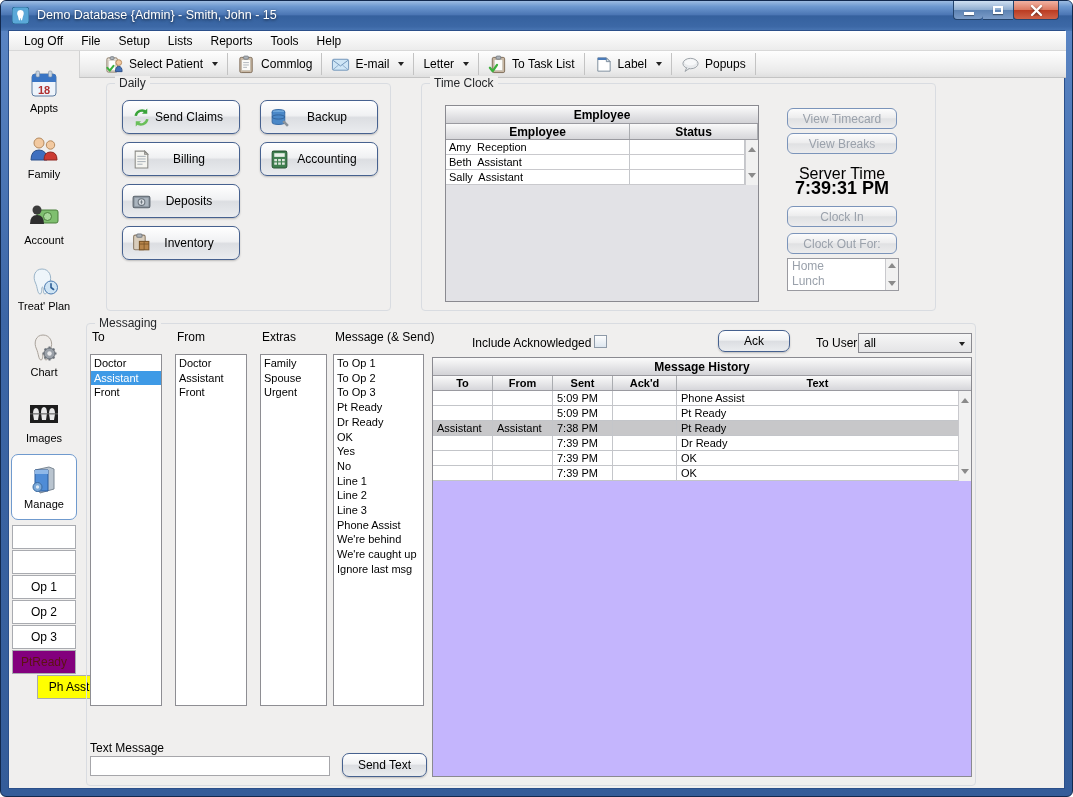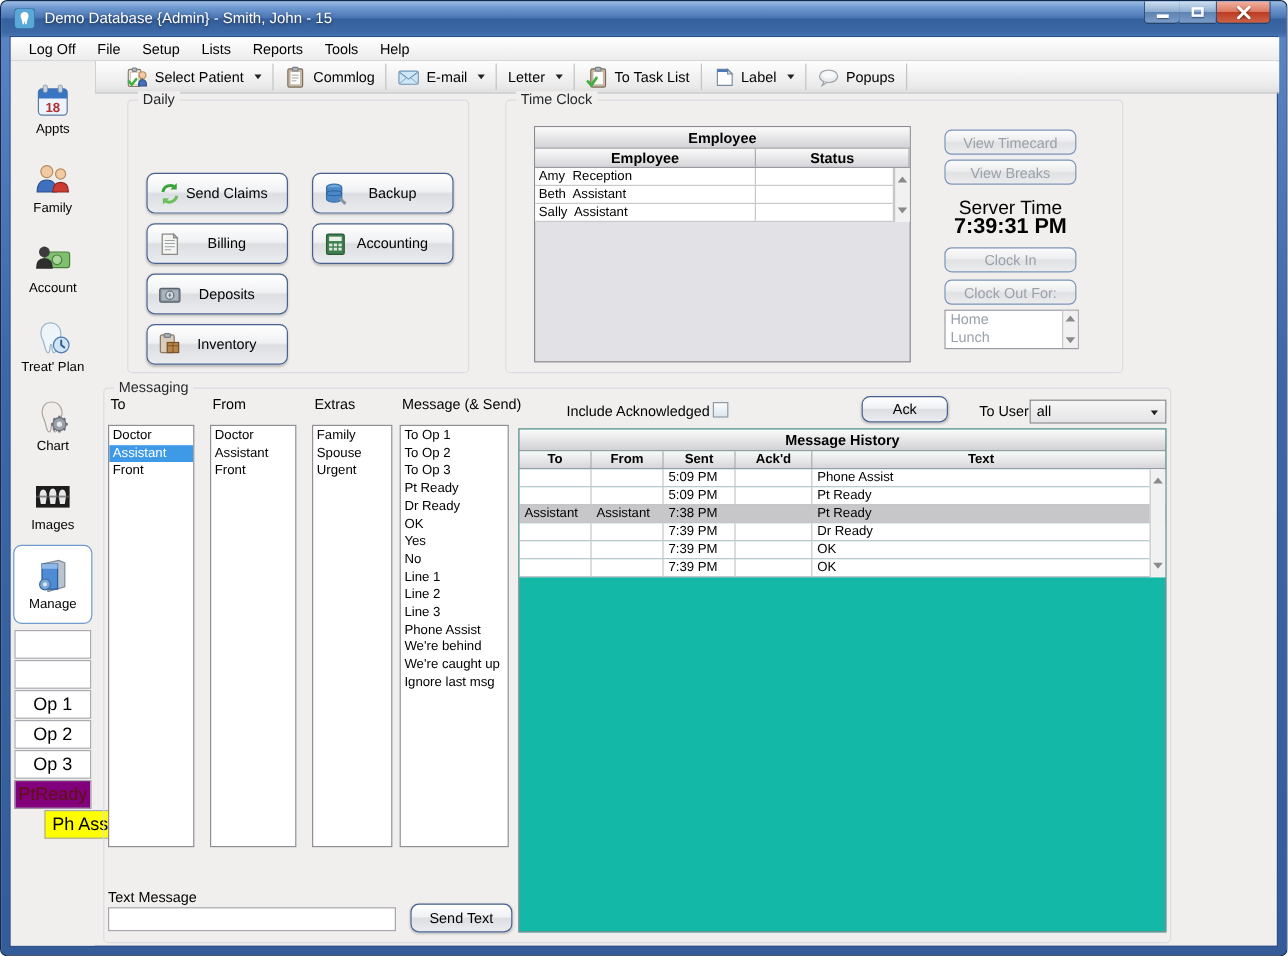--- a/index.html
+++ b/index.html
@@ -50,40 +50,40 @@
   
   .sidebar { position:absolute; left:0; top:20px; width:70px; bottom:0; background:#f0efee; padding-top:7px; }
   .module { width:66px; height:66px; margin:0 auto; display:flex; flex-direction:column;
     align-items:center; justify-content:center; gap:2px; border:1px solid transparent; }
   .module .mod-icon { width:32px; height:32px; }
   .module .mod-icon svg { width:100%; height:100%; }
   .module .mod-label { font-size:11px; }
   .module.selected { background:#fff; border:1px solid #6f9ace; border-radius:7px; }
   .rooms { margin-top:5px; }
   .room { width:64px; height:24px; margin:1px auto 0; border:1px solid #a9abb0; background:#fff;
-    font-size:15px; display:flex; align-items:center; justify-content:center; }
+    font-size:12px; display:flex; align-items:center; justify-content:center; }
 
   
   .main { position:absolute; left:70px; top:47px; width:987px; bottom:0; }
 
   .groupbox { position:absolute; border:1px solid #d9dce1; border-radius:4px; }
   .gb-label { position:absolute; top:-8px; left:8px; background:#f0efee; padding:0 4px;
     font-size:12px; color:#26282b; }
 
   
   .gbtn { border:1px solid #46618f; border-radius:7px;
     background:linear-gradient(180deg,#ffffff,#f0f1f3 45%,#dcdee2 52%,#eaecef);
     box-shadow:0 1px 2px rgba(0,0,0,.22); display:flex; align-items:center; justify-content:center;
     font-size:12px; position:relative; }
   .gbtn.disabled { border-color:#7b94ba; color:#9aa1ab; box-shadow:none;
     background:linear-gradient(180deg,#fcfcfc,#ededee 45%,#e0e1e3 52%,#ececed);text-align:center; }
 
   
   #daily { left:27px; top:5px; width:285px; height:228px; }
-  .daily-col { position:absolute; top:16px; width:118px;margin-top:44px; }
+  .daily-col { position:absolute; top:16px; width:118px; }
   .daily-col.c1 { left:15px; } .daily-col.c2 { left:153px; }
   .daily-btn { width:118px; height:34px; margin-bottom:8px; }
   .daily-btn .d-icon { position:absolute; left:8px; top:6px; width:21px; height:21px; }
   .daily-btn .d-icon svg { width:100%; height:100%; }
   .daily-btn .d-label { width:100%; text-align:center; padding-left:16px; }
 
   
   #timeclock { left:342px; top:5px; width:515px; height:228px; }
   .tc-table { position:absolute; left:23px; top:21px; width:314px; height:197px;
     border:1px solid #8a8a90; background:#e2e2e6; }
@@ -124,21 +124,21 @@
   .checkbox { position:absolute; left:507px; top:11px; width:13px; height:13px;
     border:1px solid #8e9aa8; background:linear-gradient(180deg,#fdfdfd,#dde6ef); }
   #ack-btn { position:absolute; left:631px; top:6px; width:72px; height:22px; }
   .touser-label { position:absolute; left:729px; top:12px; font-size:12px; }
   .combo { position:absolute; left:771px; top:9px; width:114px; height:20px;
     border:1px solid #8a8a90; background:linear-gradient(180deg,#f6f6f6,#e4e4e6);
     line-height:18px; padding-left:5px; font-size:12px; }
   .combo .dd-arrow { position:absolute; right:6px; top:8px; }
 
   .hist-table { position:absolute; left:345px; top:33px; width:540px; height:420px;
-    border:1px solid #8a8a90; background:#14b8a6; }
+    border:1px solid #8a8a90; background:#c4b5fd; }
   .h-head { display:flex; height:15px; background:linear-gradient(180deg,#fafafa,#d6d6da);
     border-bottom:1px solid #9a9aa0; font-weight:bold; font-size:11px; }
   .h-head > div { text-align:center; line-height:15px; border-right:1px solid #aaacb0; }
   .h-row { display:flex; height:15px; background:#fff; border-bottom:1px solid #c3c5c9; font-size:11px; }
   .h-row.sel { background:#c7c7c9; }
   .h-row.sel > div { background:#c7c7c9; }
   .h-row > div { line-height:14px; padding-left:4px; white-space:pre; overflow:hidden; border-right:1px solid #c4c6ca; }
 
   .tm-label { position:absolute; left:3px; top:417px; font-size:12px; }
   .tm-input { position:absolute; left:3px; top:432px; width:240px; height:20px;

